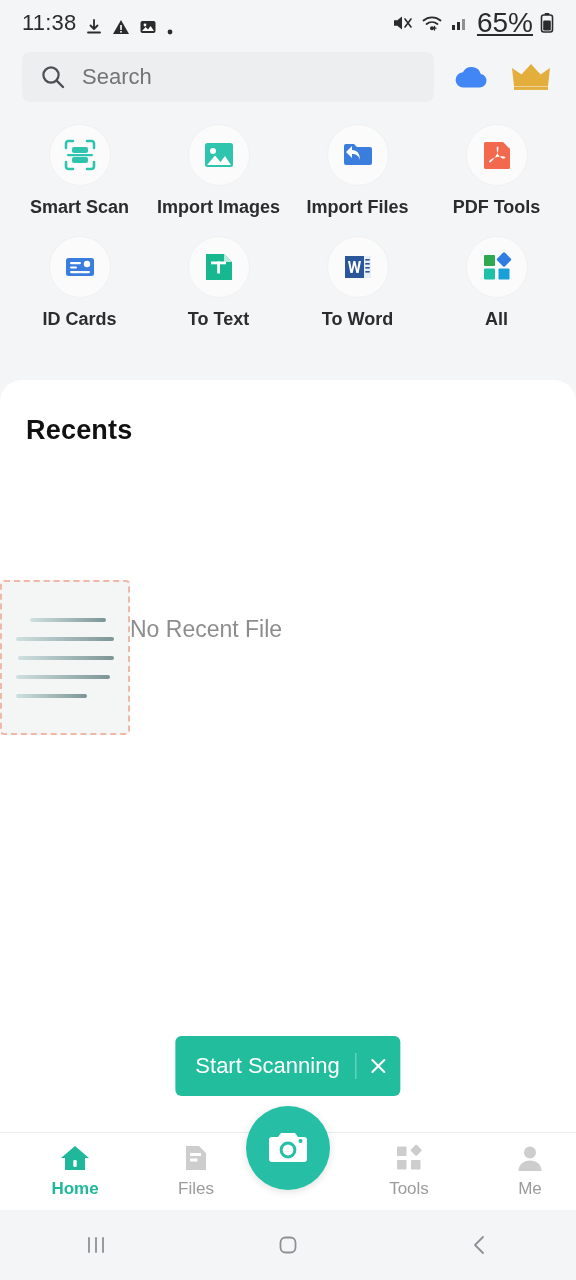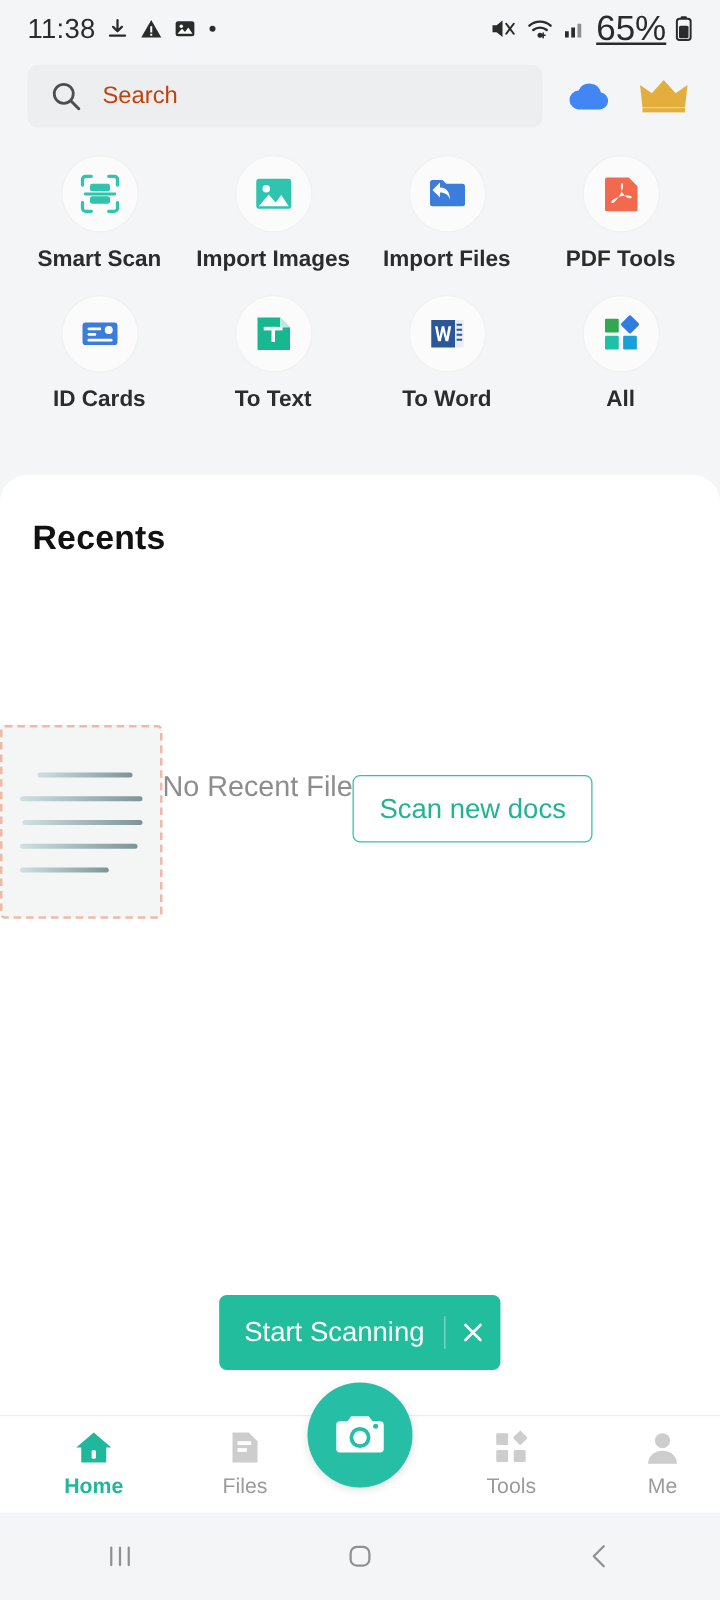--- a/index.html
+++ b/index.html
@@ -9,36 +9,36 @@
     background: #f3f4f5;
     overflow: hidden;
   }
   .phone { position: relative; width: 576px; height: 1280px; background: #f4f5f6; }
 
   
   .statusbar {
     height: 46px; display: flex; align-items: center;
     padding: 0 22px; color: #2b2b2b;
   }
-  .sb-left { display: flex; align-items: center; gap: 9px; }
+  .sb-left { display: flex; align-items: flex-end; gap: 9px; }
   .sb-time { font-size: 22px; font-weight: 500; letter-spacing: .2px; }
   .sb-right { margin-left: auto; display: flex; align-items: center; gap: 7px; }
   .sb-batt-text { font-size: 28px; font-weight: 500; text-decoration: underline; }
   .ico { display: inline-flex; align-items: center; justify-content: center; }
 
   
   .searchrow {
     display: flex; align-items: center; gap: 14px;
     padding: 6px 22px 14px 22px;
   }
   .searchbar {
     flex: 1; height: 50px; background: #eceef0; border-radius: 8px;
     display: flex; align-items: center; gap: 16px; padding: 0 18px;
   }
-  .search-ph { color: #c2410c; font-size: 19px; }
+  .search-ph { color: #737373; font-size: 22px; }
   .cloud-btn, .crown-btn { width: 46px; height: 44px; display: flex; align-items: center; justify-content: center; }
 
   
   .grid {
     display: grid; grid-template-columns: repeat(4, 1fr);
     row-gap: 18px; padding: 8px 10px 26px 10px;
   }
   .cell { display: flex; flex-direction: column; align-items: center; gap: 11px; font-weight: bold; }
   .cell-circle {
     width: 62px; height: 62px; border-radius: 50%;
@@ -308,21 +308,20 @@
 
     <div class="empty-wrap">
       <div class="doc-illus">
         <div class="doc-line" style="width:78%;margin-left:14%;"></div>
         <div class="doc-line" style="width:100%;"></div>
         <div class="doc-line" style="width:98%;margin-left:2%;"></div>
         <div class="doc-line" style="width:96%;"></div>
         <div class="doc-line" style="width:72%;"></div>
       </div>
       <div class="empty-text">No Recent File</div>
-      <div class="scan-btn">Scan new docs</div>
     </div>
   </div>
 
   <div class="tooltip">
     <span class="tip-label">Start Scanning</span>
     <span class="tip-div"></span>
     <span class="tip-close">
       <svg width="20" height="20" viewBox="0 0 20 20">
           <path d="M4 4l12 12M16 4L4 16" stroke="#fff" stroke-width="2.1" stroke-linecap="round"></path>
         </svg>

